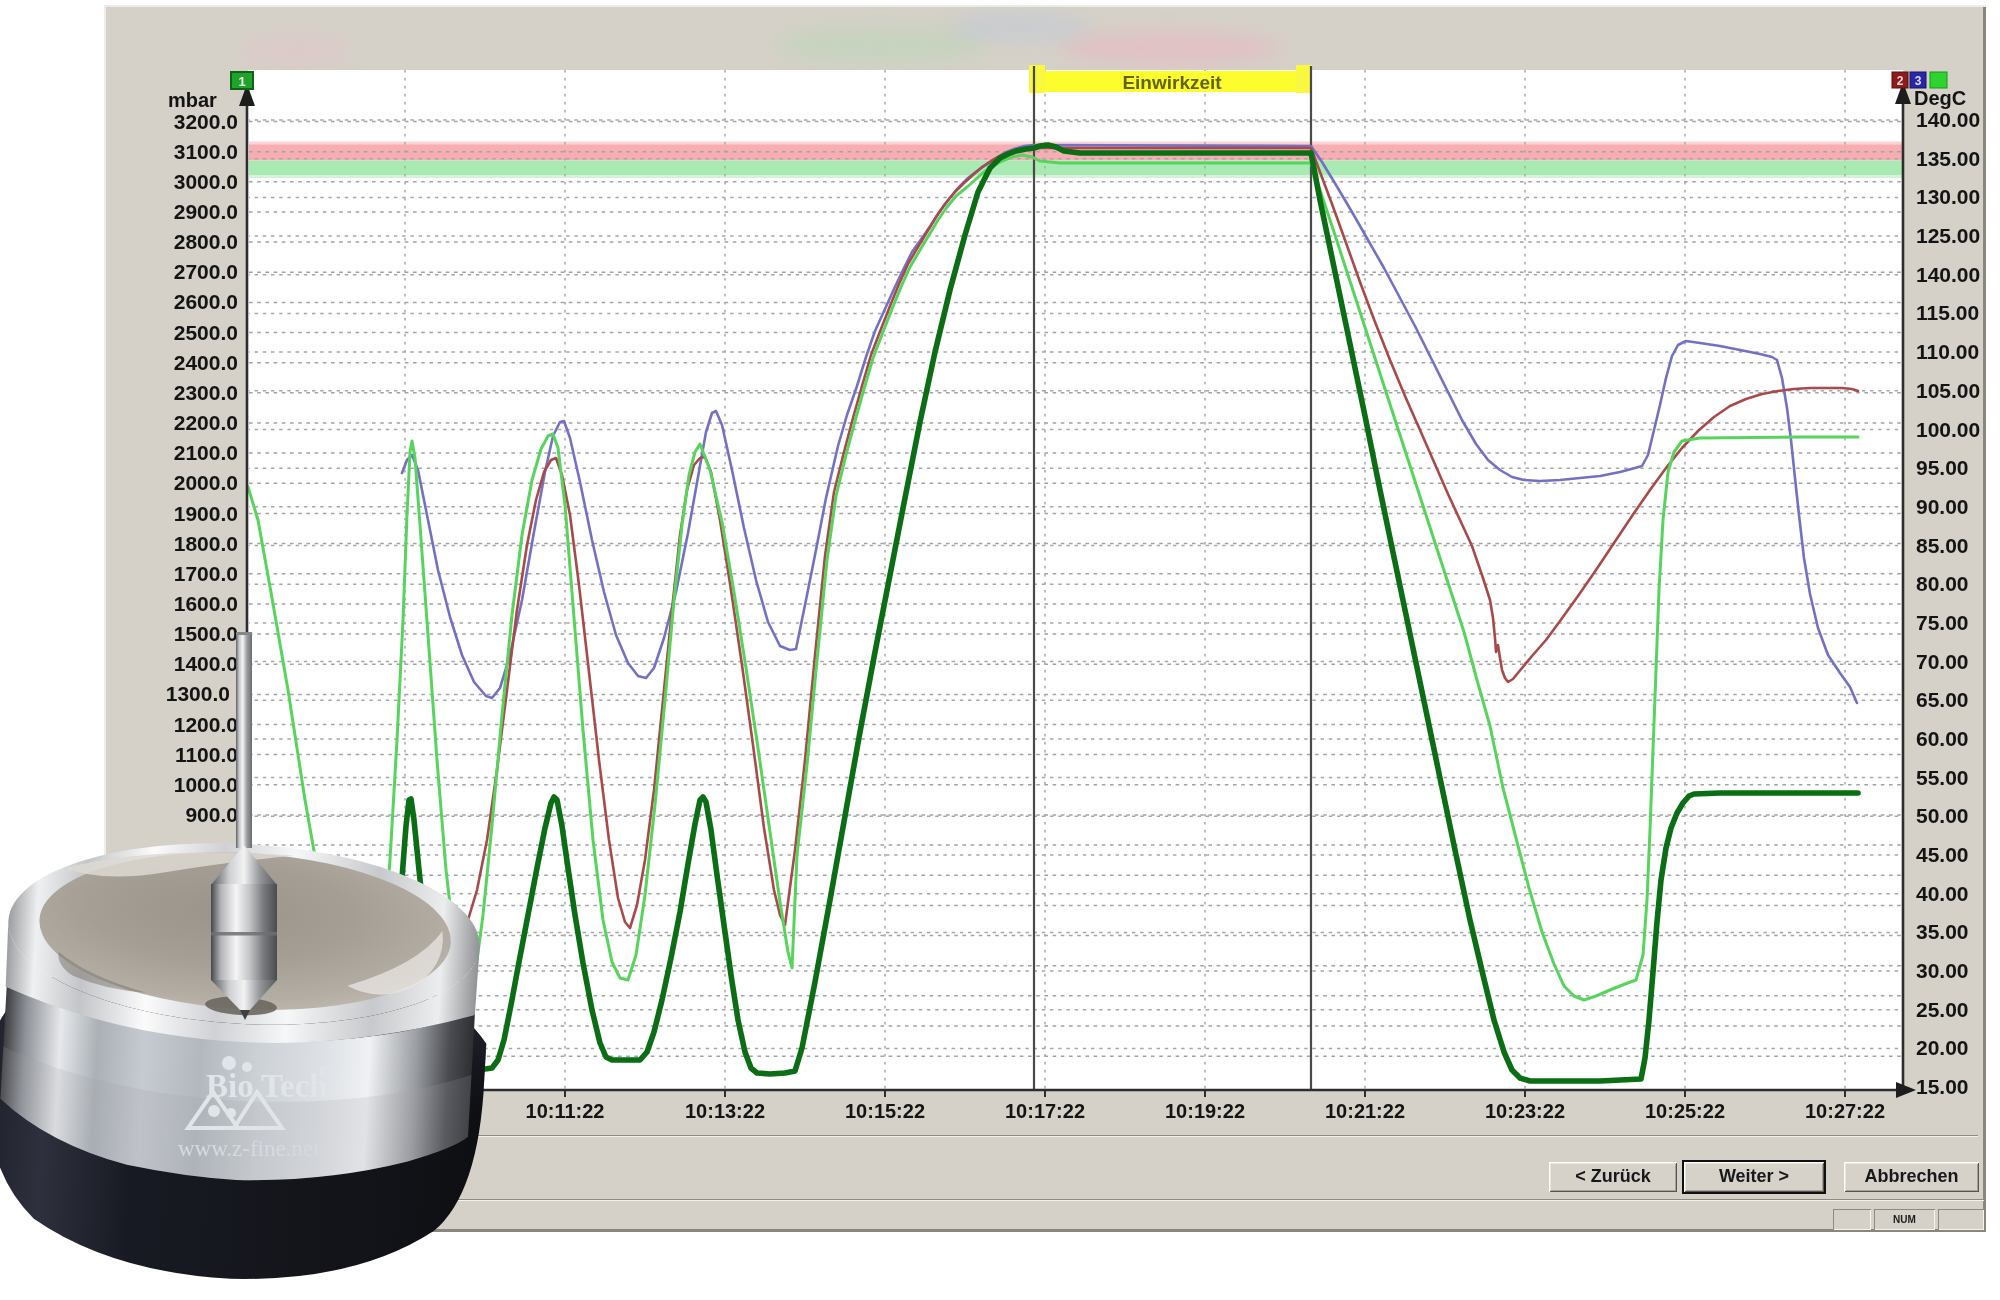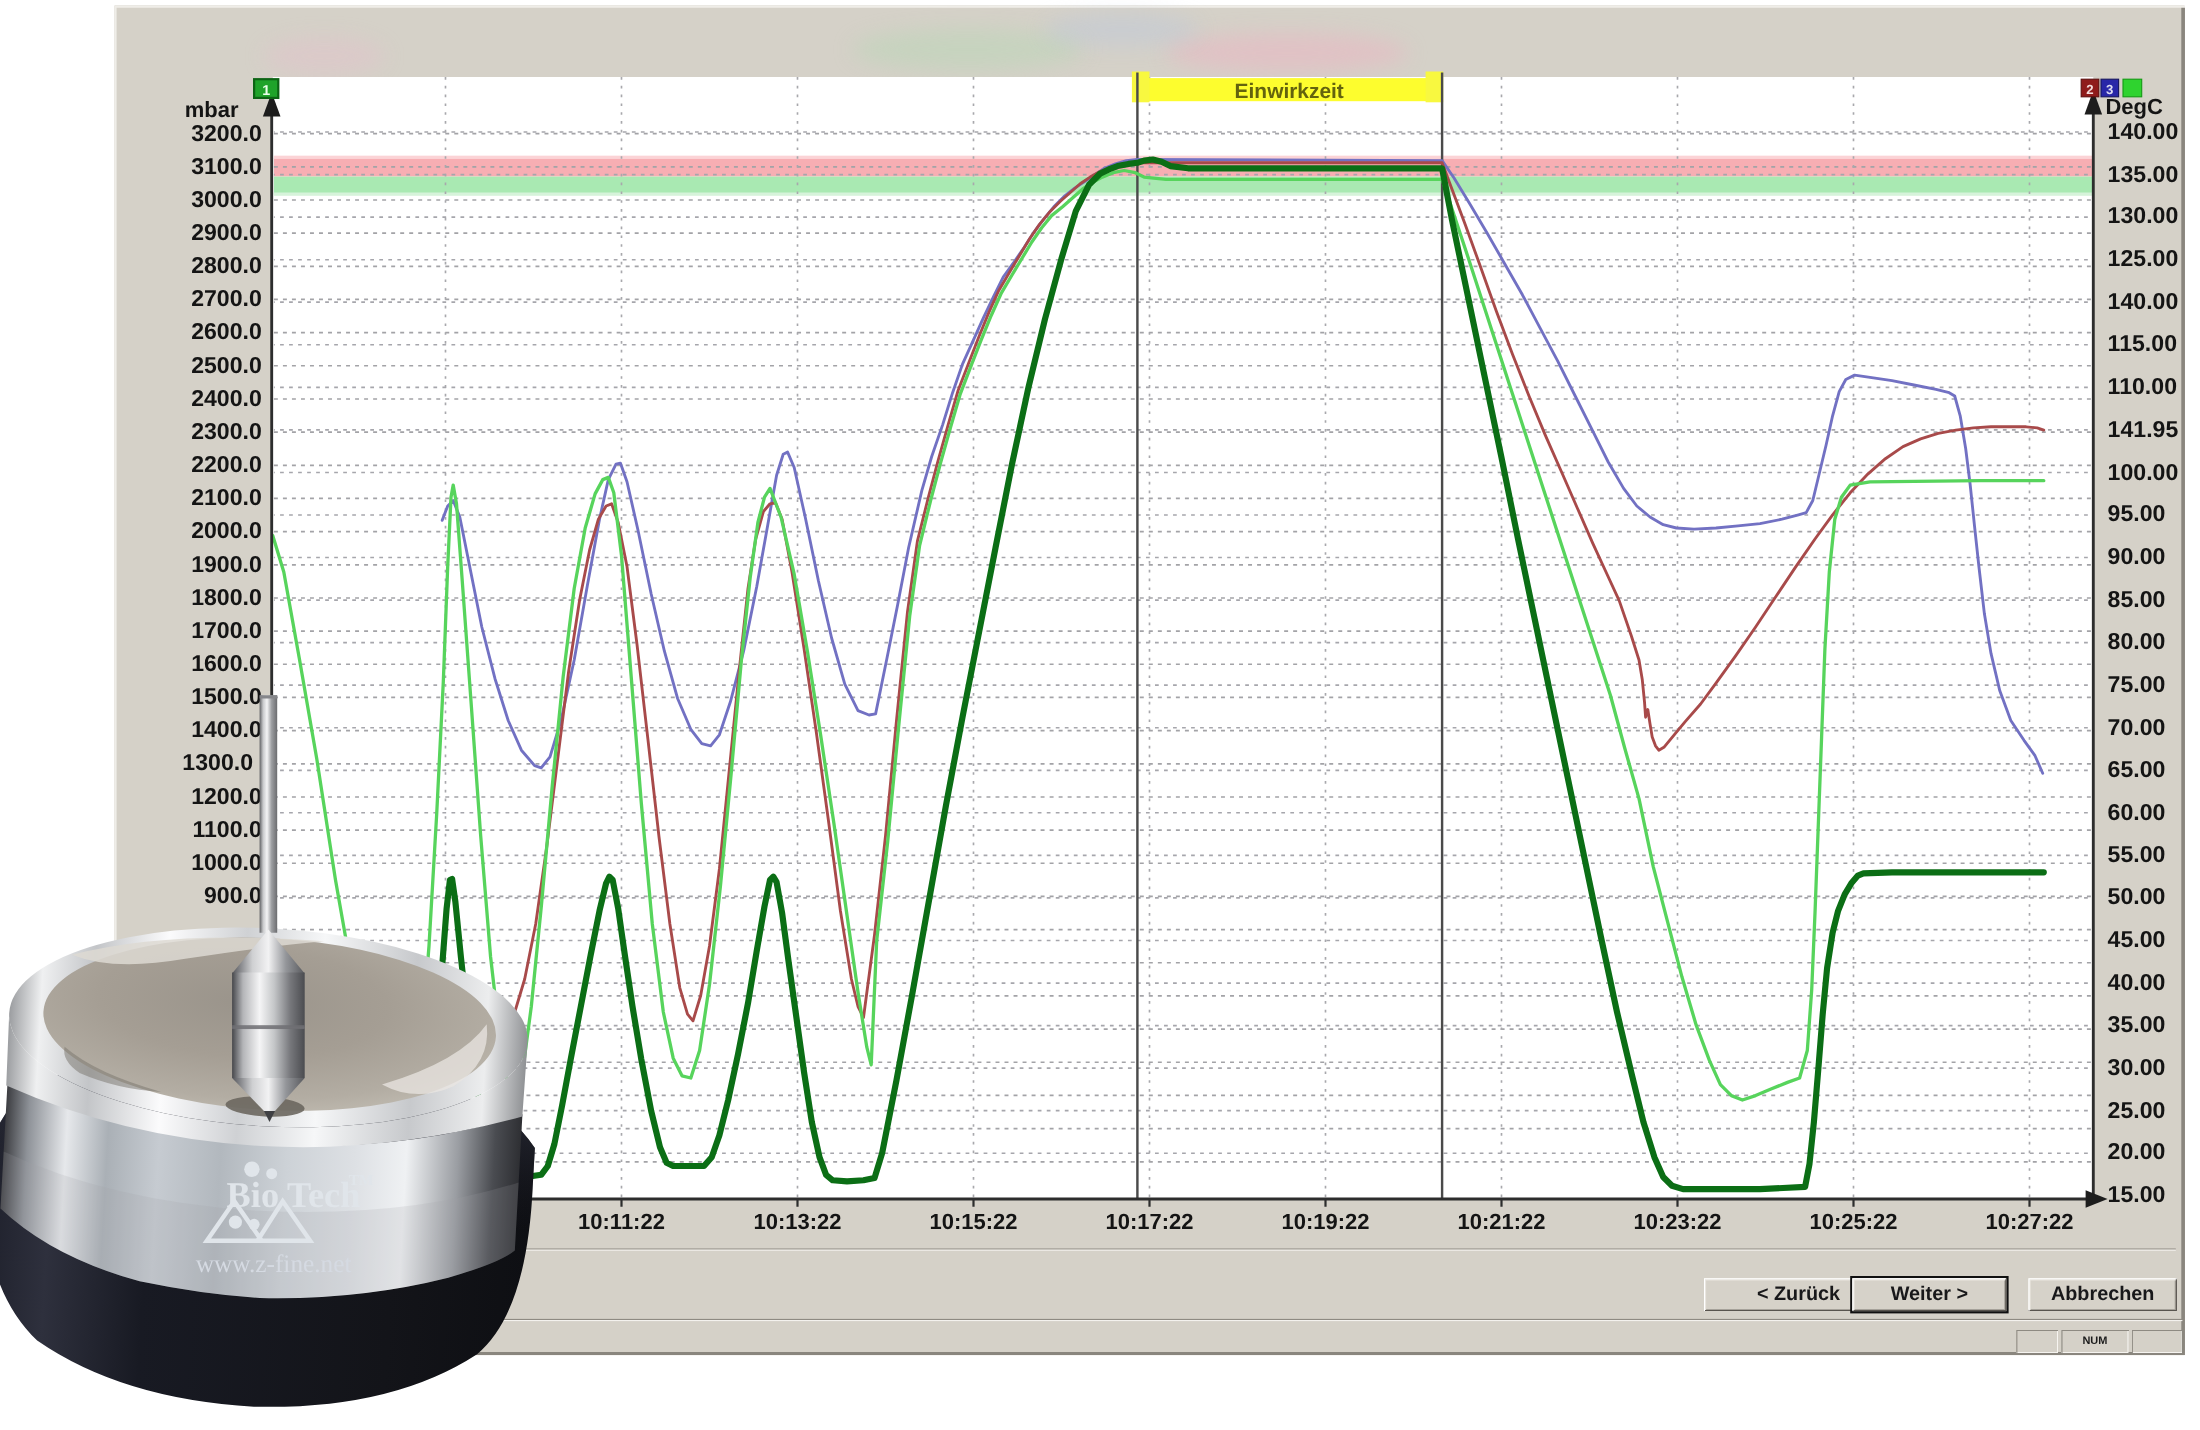--- a/index.html
+++ b/index.html
@@ -82,21 +82,21 @@
 <div class="lab yl" style="left:168px;top:784.8px;">1000.0</div>
 <div class="lab yl" style="left:168px;top:814.9px;">900.0</div>
 <div class="lab" style="left:1914px;top:87px;font-size:20px;font-weight:bold;">DegC</div>
 <div class="lab yr" style="left:1916px;top:120.0px;">140.00</div>
 <div class="lab yr" style="left:1916px;top:158.7px;">135.00</div>
 <div class="lab yr" style="left:1916px;top:197.4px;">130.00</div>
 <div class="lab yr" style="left:1916px;top:236.1px;">125.00</div>
 <div class="lab yr" style="left:1916px;top:274.7px;">140.00</div>
 <div class="lab yr" style="left:1916px;top:313.4px;">115.00</div>
 <div class="lab yr" style="left:1916px;top:352.1px;">110.00</div>
-<div class="lab yr" style="left:1916px;top:390.8px;">141.95</div>
+<div class="lab yr" style="left:1916px;top:390.8px;">105.00</div>
 <div class="lab yr" style="left:1916px;top:429.5px;">100.00</div>
 <div class="lab yr" style="left:1916px;top:468.2px;">95.00</div>
 <div class="lab yr" style="left:1916px;top:506.8px;">90.00</div>
 <div class="lab yr" style="left:1916px;top:545.5px;">85.00</div>
 <div class="lab yr" style="left:1916px;top:584.2px;">80.00</div>
 <div class="lab yr" style="left:1916px;top:622.9px;">75.00</div>
 <div class="lab yr" style="left:1916px;top:661.6px;">70.00</div>
 <div class="lab yr" style="left:1916px;top:700.3px;">65.00</div>
 <div class="lab yr" style="left:1916px;top:738.9px;">60.00</div>
 <div class="lab yr" style="left:1916px;top:777.6px;">55.00</div>
@@ -112,21 +112,21 @@
 <div class="lab xl" style="left:725px;top:1100px;">10:13:22</div>
 <div class="lab xl" style="left:885px;top:1100px;">10:15:22</div>
 <div class="lab xl" style="left:1045px;top:1100px;">10:17:22</div>
 <div class="lab xl" style="left:1205px;top:1100px;">10:19:22</div>
 <div class="lab xl" style="left:1365px;top:1100px;">10:21:22</div>
 <div class="lab xl" style="left:1525px;top:1100px;">10:23:22</div>
 <div class="lab xl" style="left:1685px;top:1100px;">10:25:22</div>
 <div class="lab xl" style="left:1845px;top:1100px;">10:27:22</div>
 <div class="sep" style="left:112px;top:1135px;width:1866px;"></div>
 <div class="sep2" style="left:112px;top:1136px;width:1866px;"></div>
-<div class="btn" style="left:1549px;top:1162px;width:128px;padding-left:22px;">&lt; Zurück</div>
+<div class="btn" style="left:1549px;top:1162px;width:128px;">&lt; Zurück</div>
 <div style="position:absolute;left:1682px;top:1160px;width:144px;height:34px;background:#101010;"></div>
 <div class="btn" style="left:1684px;top:1162px;width:140px;">Weiter &gt;</div>
 <div class="btn" style="left:1844px;top:1162px;width:135px;">Abbrechen</div>
 <div class="sep" style="left:106px;top:1199px;width:1878px;"></div>
 <div class="sep2" style="left:106px;top:1200px;width:1878px;"></div>
 <div class="cell" style="left:1833px;top:1209px;width:38px;"></div>
 <div class="cell" style="left:1874px;top:1209px;width:61px;color:#1c1c1c;font-size:10px;font-weight:bold;text-align:center;line-height:21px;">NUM</div>
 <div class="cell" style="left:1938px;top:1209px;width:46px;"></div>
 <svg style="position:absolute;left:0px;top:628px" width="500" height="660" viewBox="0 628 500 660">
 <defs>

